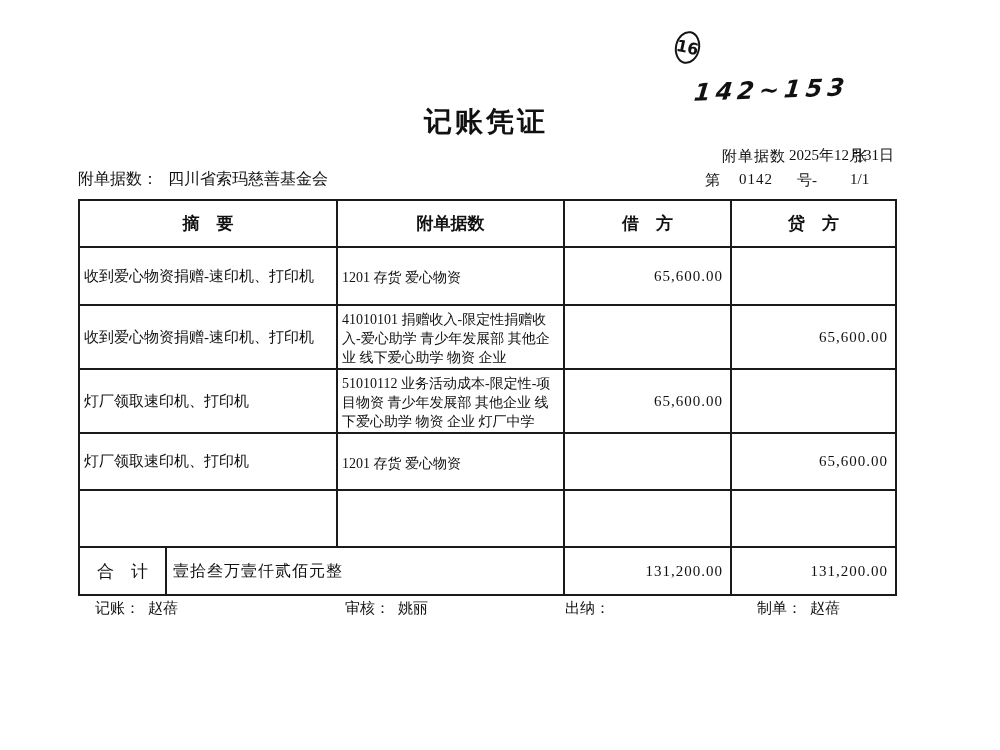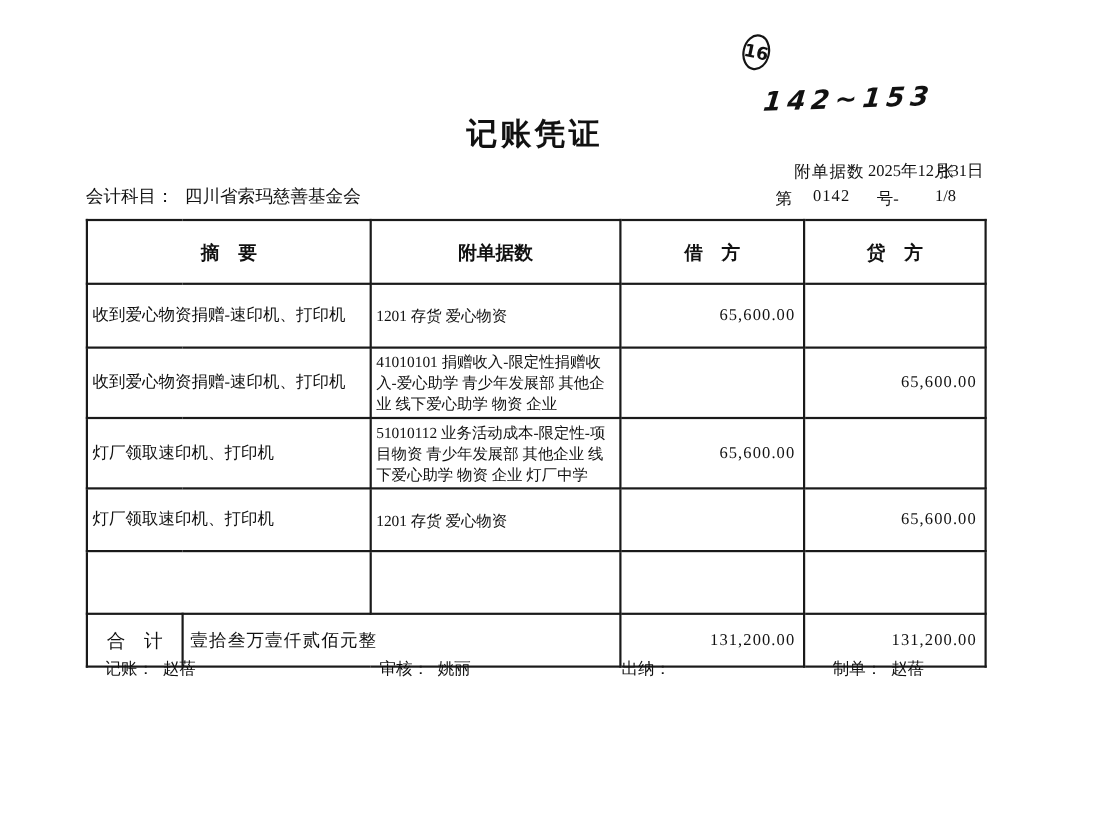--- a/index.html
+++ b/index.html
@@ -52,21 +52,21 @@
   
   table.voucher {
     position: absolute; left: 78px; top: 199px;
     width: 817px; border-collapse: collapse; table-layout: fixed;
   }
   table.voucher td, table.voucher th {
     border: 2px solid #1a1a1a;
     font-weight: normal;
     overflow: hidden;
   }
-  tr.row-header { height: 58px; }
+  tr.row-header { height: 47px; }
   tr.row-header th {
     font-size: 17px; font-weight: bold; text-align: center; vertical-align: middle;
   }
   tr.row-1 { height: 58px; }
   tr.row-n { height: 57px; }
   tr.row-total { height: 48px; }
   td.cell-summary {
     font-size: 15px; text-align: left; vertical-align: middle;
     padding: 0 2px 0 4px; line-height: 19px;
   }
@@ -103,23 +103,23 @@
 </div>
 <div class="hw-note">142~153</div>
 
 <div class="title">记账凭证</div>
 <div class="doc-date">2025年12月31日</div>
 <span class="attach-label">附单据数</span>
 <span class="attach-unit">张</span>
 <span class="no-line no-prefix">第</span>
 <span class="no-line no-value">0142</span>
 <span class="no-line no-suffix">号-</span>
-<span class="no-line no-page">1/8</span>
+<span class="no-line no-page">1/1</span>
 <div class="unit-line">
-  <span>会计科目：</span><span class="unit-name">四川省索玛慈善基金会</span>
+  <span>附单据数：</span><span class="unit-name">四川省索玛慈善基金会</span>
 </div>
 
 <table class="voucher">
   <colgroup>
     <col style="width:87px">
       <col style="width:171px">
       <col style="width:227px">
       <col style="width:167px">
       <col style="width:165px">
   </colgroup>

